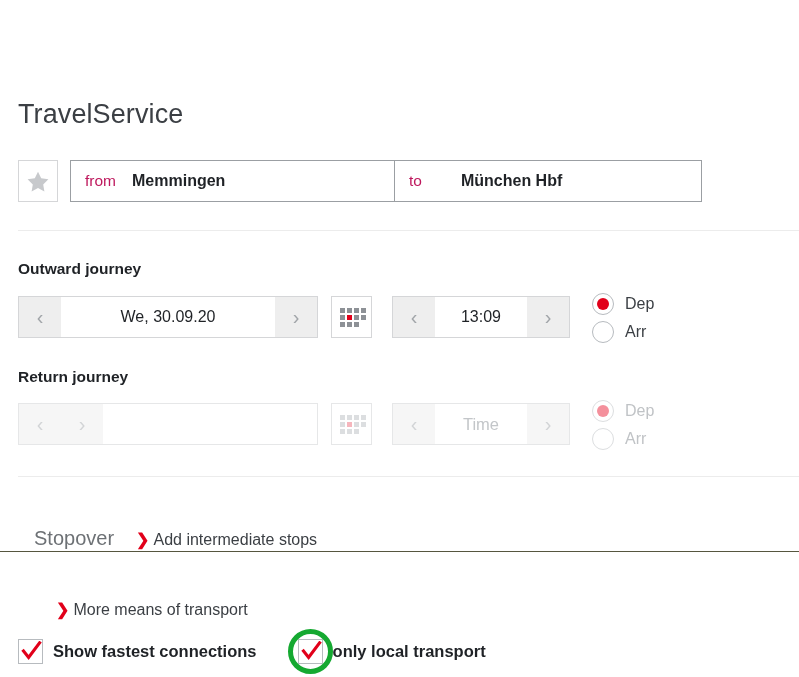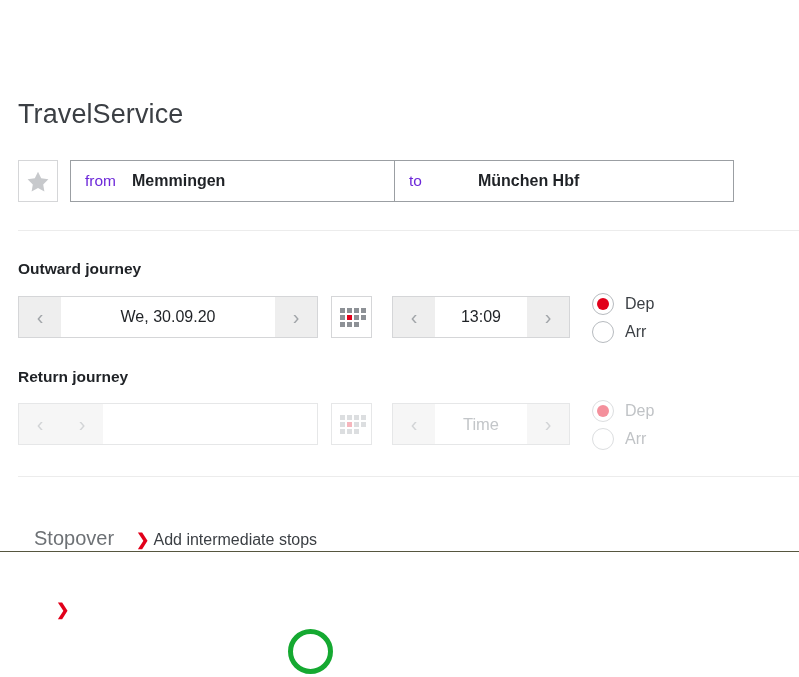--- a/index.html
+++ b/index.html
@@ -46,25 +46,25 @@
     border: 1px solid #d5d6d8; background: #fff;
     display: flex; align-items: center; justify-content: center;
   }
   .fav-box svg { display:block; }
   .field-box {
     position: absolute; top: 0; height: 42px;
     border: 1px solid #9b9fa3; background: #fff;
     display: flex; align-items: center; padding: 0 14px;
   }
   .field-from { left: 52px; width: 350px; }
-  .field-to   { left: 376px; width: 340px; gap: 29px; }
-  .field-label { font-size: 15.5px; color: #6d28d9; font-weight: 300; }
+  .field-to   { left: 376px; width: 308px; }
+  .field-label { font-size: 15.5px; color: #be185d; font-weight: 300; }
   .field-value { font-size: 16px; color: #1f2226; font-weight: bold; }
   .field-from .field-value { margin-left: 16px; }
-  .field-to   .field-value { margin-left: 27px; }
+  .field-to   .field-value { margin-left: 39px; }
 
   
   .divider { position: absolute; height: 1px; background: #ececec; }
   .divider-strong { position: absolute; height: 1px; background: #56563f; left: 0; width: 799px; }
 
   
   .sect-title {
     position: absolute; left: 18px;
     font-size: 15.5px; font-weight: bold; color: #1f2226;
   }
@@ -260,18 +260,44 @@
   <div class="link-row" style="top:527px">
     <span class="link-head">Stopover</span>
     <span class="link-chev">❯</span>
     <span class="link-text">Add intermediate stops</span>
   </div>
 
   <div class="divider-strong" style="top:551px;"></div>
 
   <div class="link-row" style="top:600px">
     <span class="link-chev">❯</span>
-  </div>
-
+    <span class="link-text">More means of transport</span>
+  </div>
+
+  <div class="cb-row">
+    <div class="cb-item">
+      <span class="cb-box">
+        <span>
+          <svg width="21" height="21" viewBox="0 0 21 21" aria-hidden="true">
+            <path d="M2.5 10 L7.6 16.4 L18.6 1.8" fill="none" stroke="#e1001a" stroke-width="3.1" stroke-linecap="square"></path>
+          </svg>
+        </span>
+      </span>
+      <span class="cb-label">Show fastest connections</span>
+    </div>
+
+    <span class="cb-gap"></span>
+
+    <div class="cb-item">
+      <span class="cb-box">
+        <span>
+          <svg width="21" height="21" viewBox="0 0 21 21" aria-hidden="true">
+            <path d="M2.5 10 L7.6 16.4 L18.6 1.8" fill="none" stroke="#e1001a" stroke-width="3.1" stroke-linecap="square"></path>
+          </svg>
+        </span>
+      </span>
+      <span class="cb-label">only local transport</span>
+    </div>
+  </div>
 
   <div class="annot-circle"></div>
 
 </div>
 
 </body></html>

